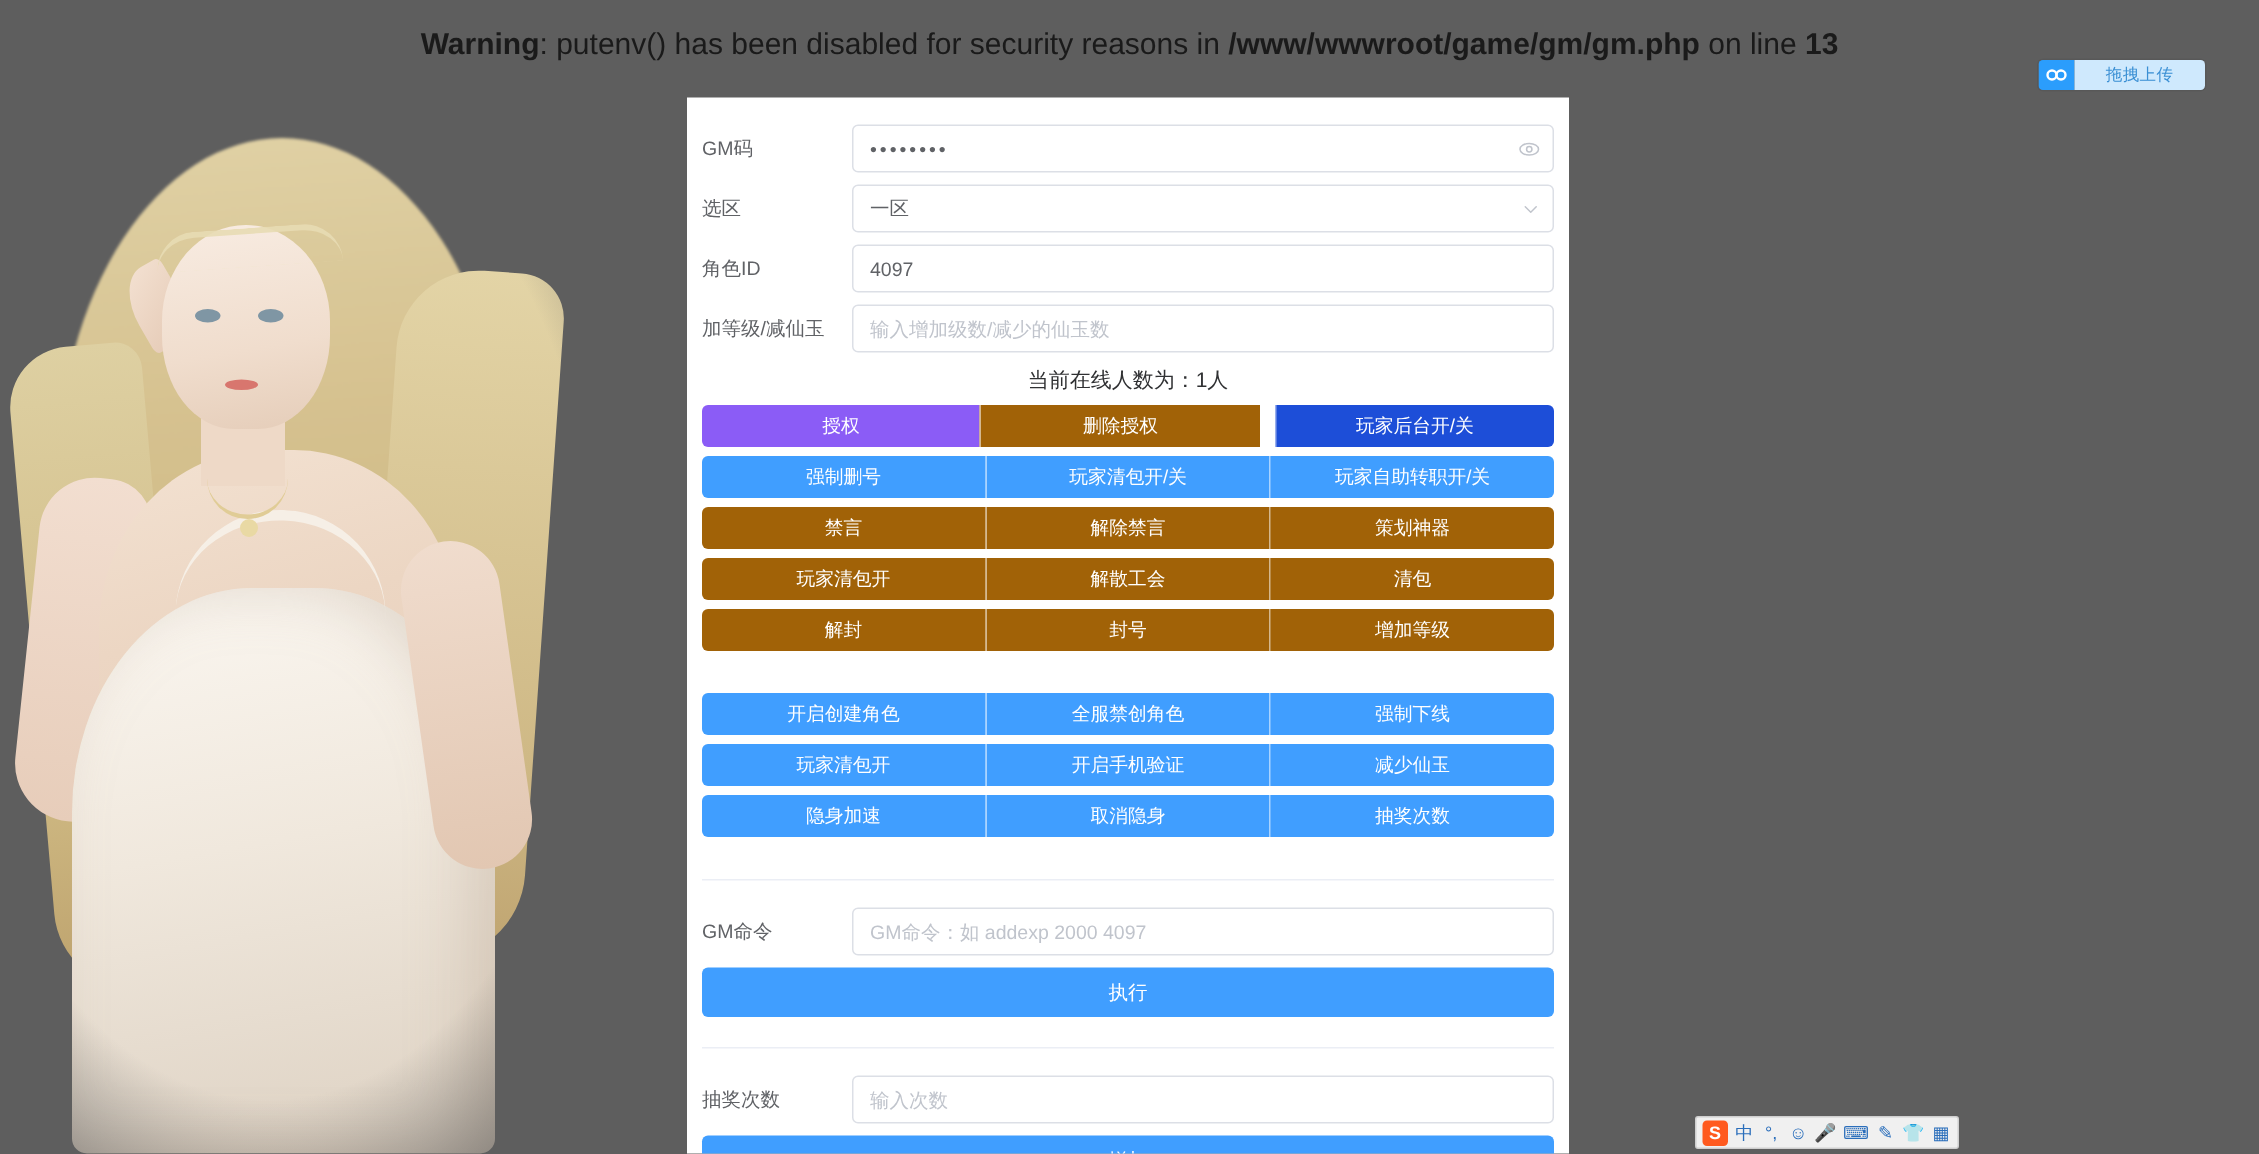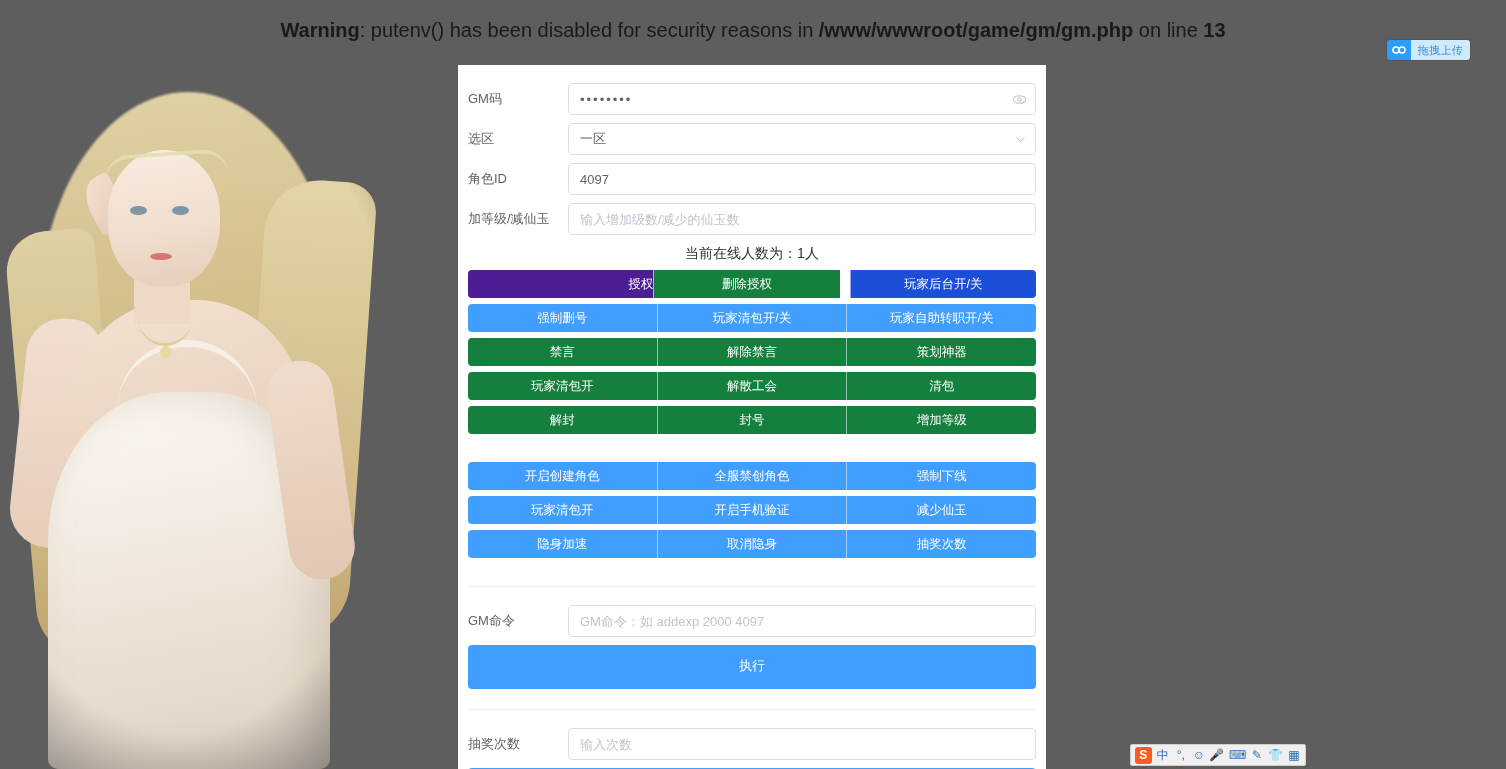--- a/index.html
+++ b/index.html
@@ -182,21 +182,21 @@
   }
   .upl-logo {
     width: 24px; height: 20px;
     background: #2b9dfc;
     display: flex; align-items: center; justify-content: center;
   }
   .upl-label {
     background: #cfe9fd;
     color: #3a8fd4;
     font-size: 11px;
-    padding: 0 7px;
+    padding: 0 21px;
     height: 20px;
     line-height: 20px;
     letter-spacing: .3px;
   }
 
   
   #gm-card {
     position: absolute;
     left: 458px; top: 65px;
     width: 588px;
@@ -284,46 +284,46 @@
     font-size: 12.5px;
     color: #ffffff;
     border: none;
     cursor: pointer;
     font-family: "Liberation Sans", sans-serif;
     padding: 0;
     white-space: nowrap;
     overflow: hidden;
   }
   .gm-btn + .gm-btn { border-left: 1px solid rgba(255,255,255,.55); }
-  .gm-btn.success { background: #4c1d95; text-align: right; }
-  .gm-btn.warning { background: #15803d; }
+  .gm-btn.success { background: #8b5cf6; }
+  .gm-btn.warning { background: #a16207; }
   .gm-btn.danger  { background: #1d4ed8; margin-left: 10px; }
   .gm-btn.primary { background: #409eff; }
 
   .grid-gap { height: 22px; }
 
   hr.sep {
     border: none;
     border-top: 1px solid #ebeef5;
     margin: 0 10px 18px 10px;
   }
 
   .wide-btn {
     display: block;
     margin: 0 10px 0 10px;
-    height: 44px;
+    height: 33px;
     line-height: 30px;
     width: calc(100% - 20px);
     background: #409eff;
     color: #fff;
     border: none;
     border-radius: 4px;
     font-size: 13px;
     cursor: pointer;
-    font-family: Liberation Mono, monospace;
+    font-family: Liberation Sans, sans-serif;
   }
   .after-btn-gap { height: 20px; }
 
   
   #ime-bar {
     position: absolute;
     right: 200px; bottom: 3px;
     height: 22px;
     background: #f0f0f0;
     border: 1px solid #cfcfcf;

